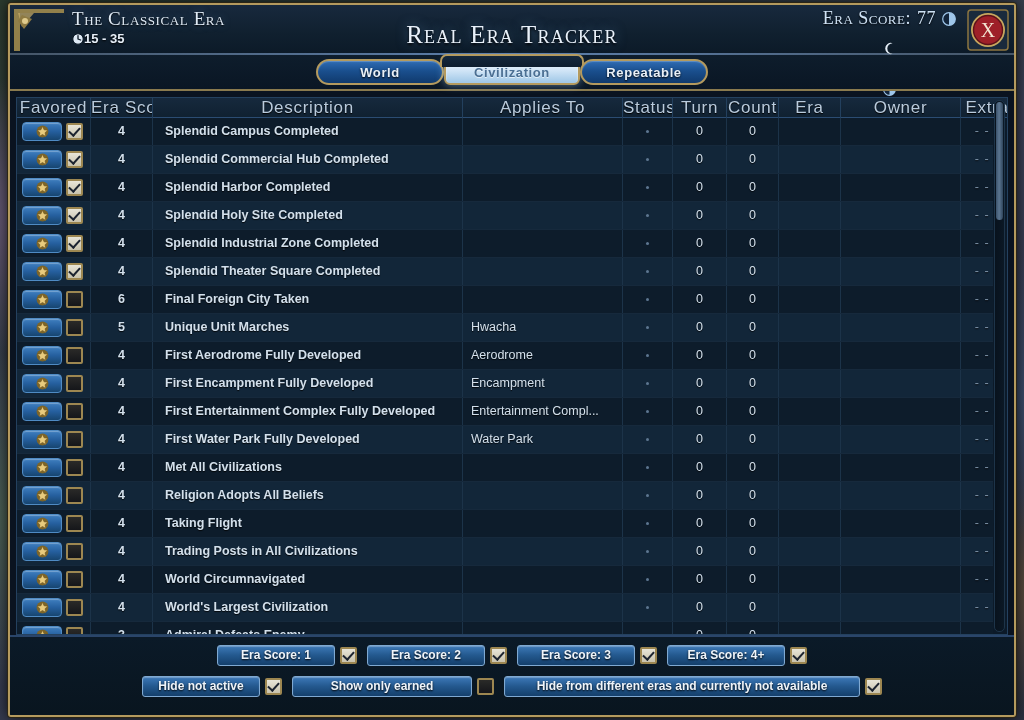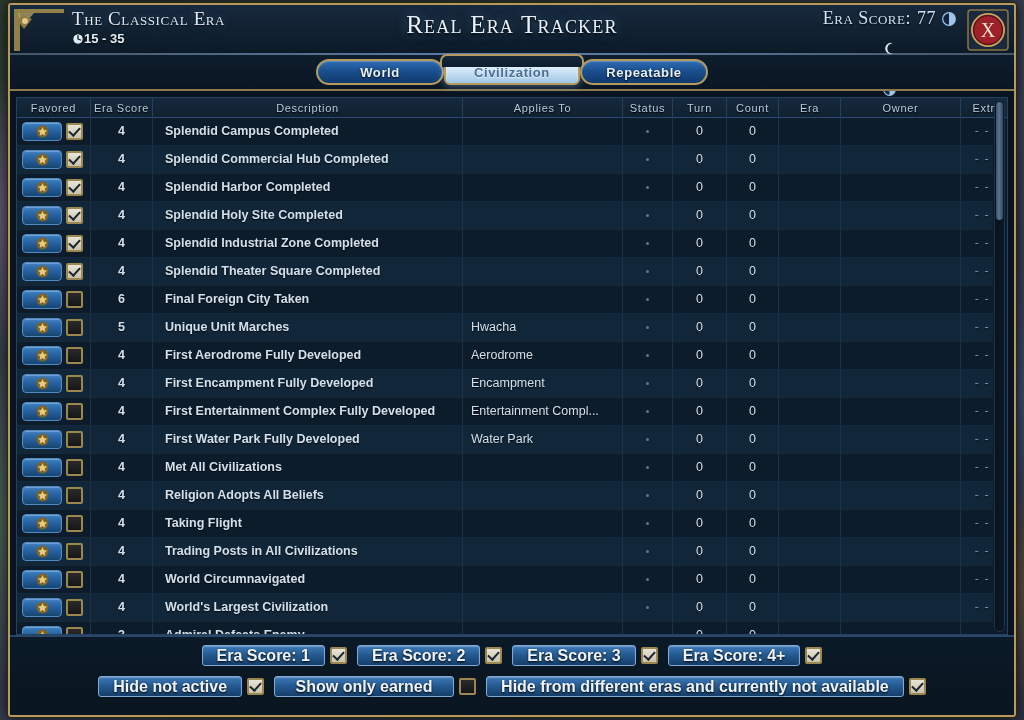--- a/index.html
+++ b/index.html
@@ -80,21 +80,21 @@
     display: flex;
     align-items: center;
     font-size: 13px;
     font-weight: bold;
     color: #e6eef7;
     text-shadow: 0 1px 2px #000;
   }
 
   #title {
     position: absolute;
-    left: 0; right: 0; top: 6px;
+    left: 0; right: 0; top: 16px;
     text-align: center;
     font-family: "Liberation Serif", serif;
     font-variant: small-caps;
     font-size: 25px;
     letter-spacing: 1.2px;
     color: #e9f1fa;
     text-shadow: 0 2px 3px #000, 0 0 12px rgba(110,165,225,.5);
     pointer-events: none;
   }
 
@@ -209,21 +209,21 @@
   #thead {
     flex: 0 0 20px;
     height: 20px;
     background: linear-gradient(180deg, #16293d 0%, #102131 100%);
     border-bottom: 1px solid #2b4c72;
   }
   #thead .th {
     height: 24px;
     line-height: 20px;
     text-align: center;
-    font-size: 11px;
+    font-size: 17px;
     letter-spacing: .7px;
     color: #b9cbdd;
     text-shadow: 0 1px 1px #000;
     border-right: 1px solid #23405e;
     overflow: hidden;
     white-space: nowrap;
   }
   #thead .th:last-child { border-right: none; }
 
   #tbody-wrap {
@@ -343,21 +343,21 @@
     align-items: center;
     gap: 5px;
     cursor: pointer;
   }
   .fbtn .lbl {
     height: 21px;
     line-height: 19px;
     padding: 0 14px;
     border: 1px solid #7fa9d2;
     border-radius: 3px;
-    font-size: 16px;
+    font-size: 12px;
     font-weight: bold;
     color: #eef4fa;
     text-shadow: 0 1px 2px #000;
     background: linear-gradient(180deg, #3d79b8 0%, #24598f 48%, #143f6b 100%);
     box-shadow: inset 0 1px 1px rgba(255,255,255,.28);
     white-space: nowrap;
     text-align: center;
   }
   .fbtn.w-sm  .lbl { min-width: 118px; }
   .fbtn.w-md  .lbl { min-width: 180px; }

